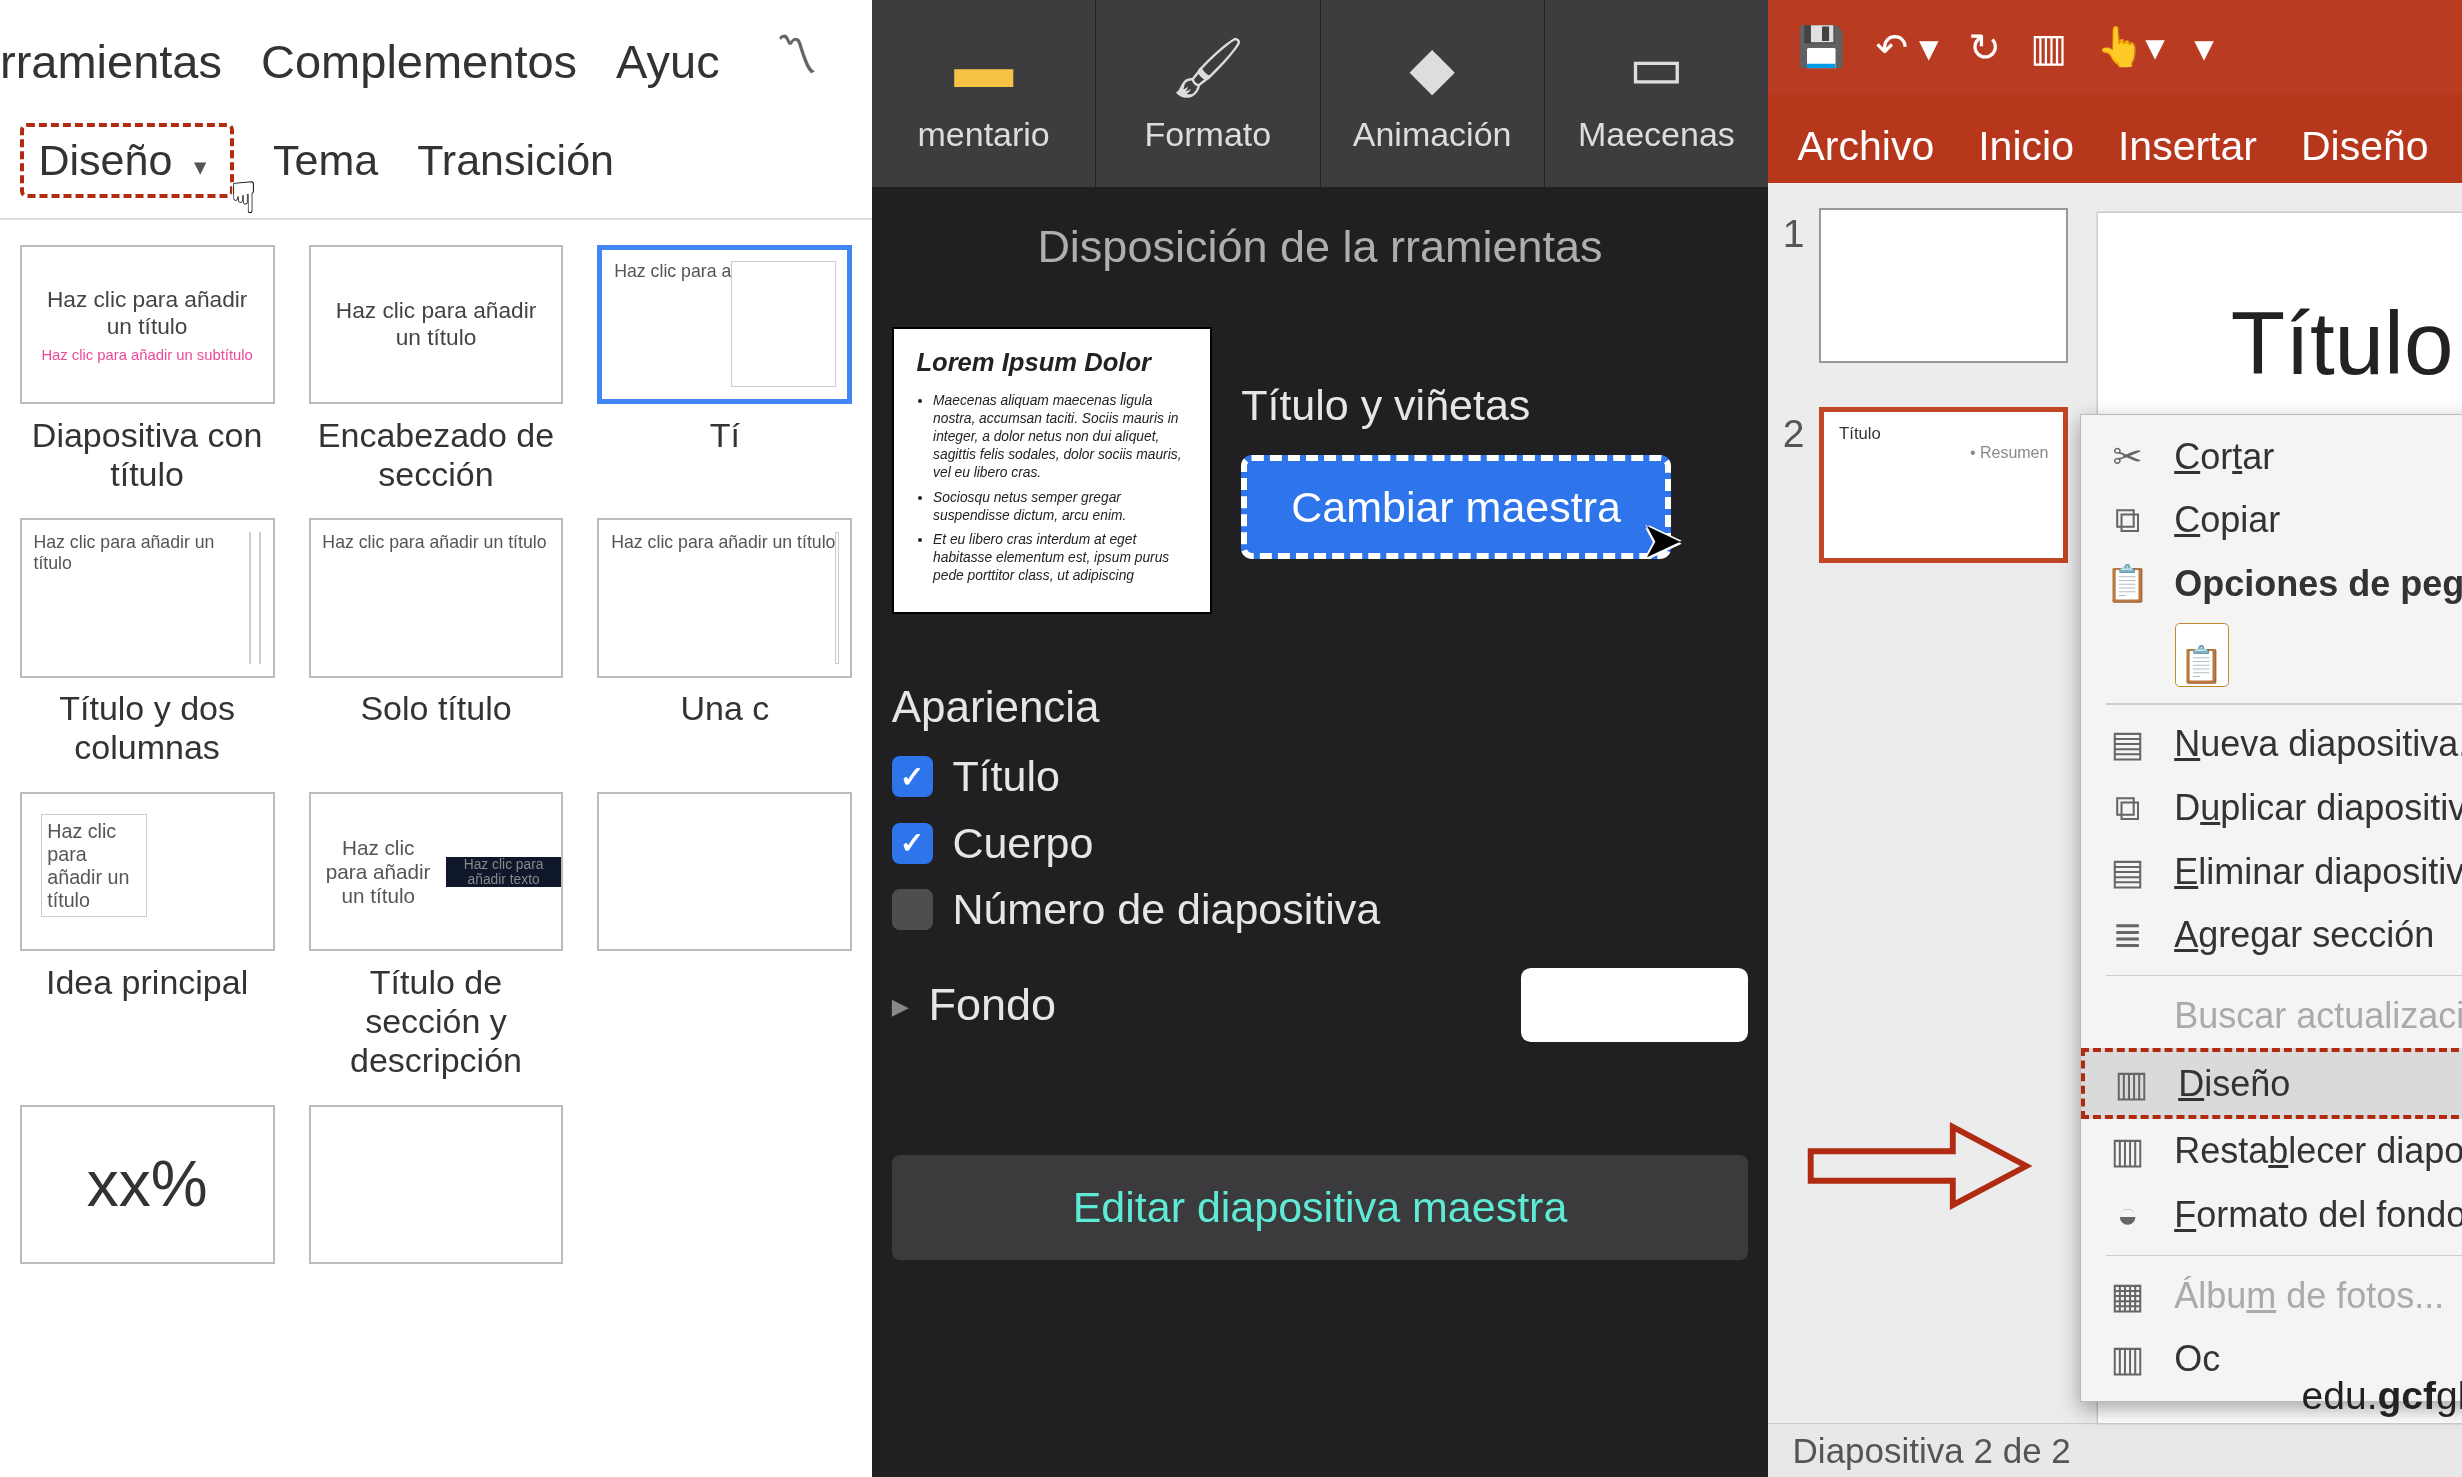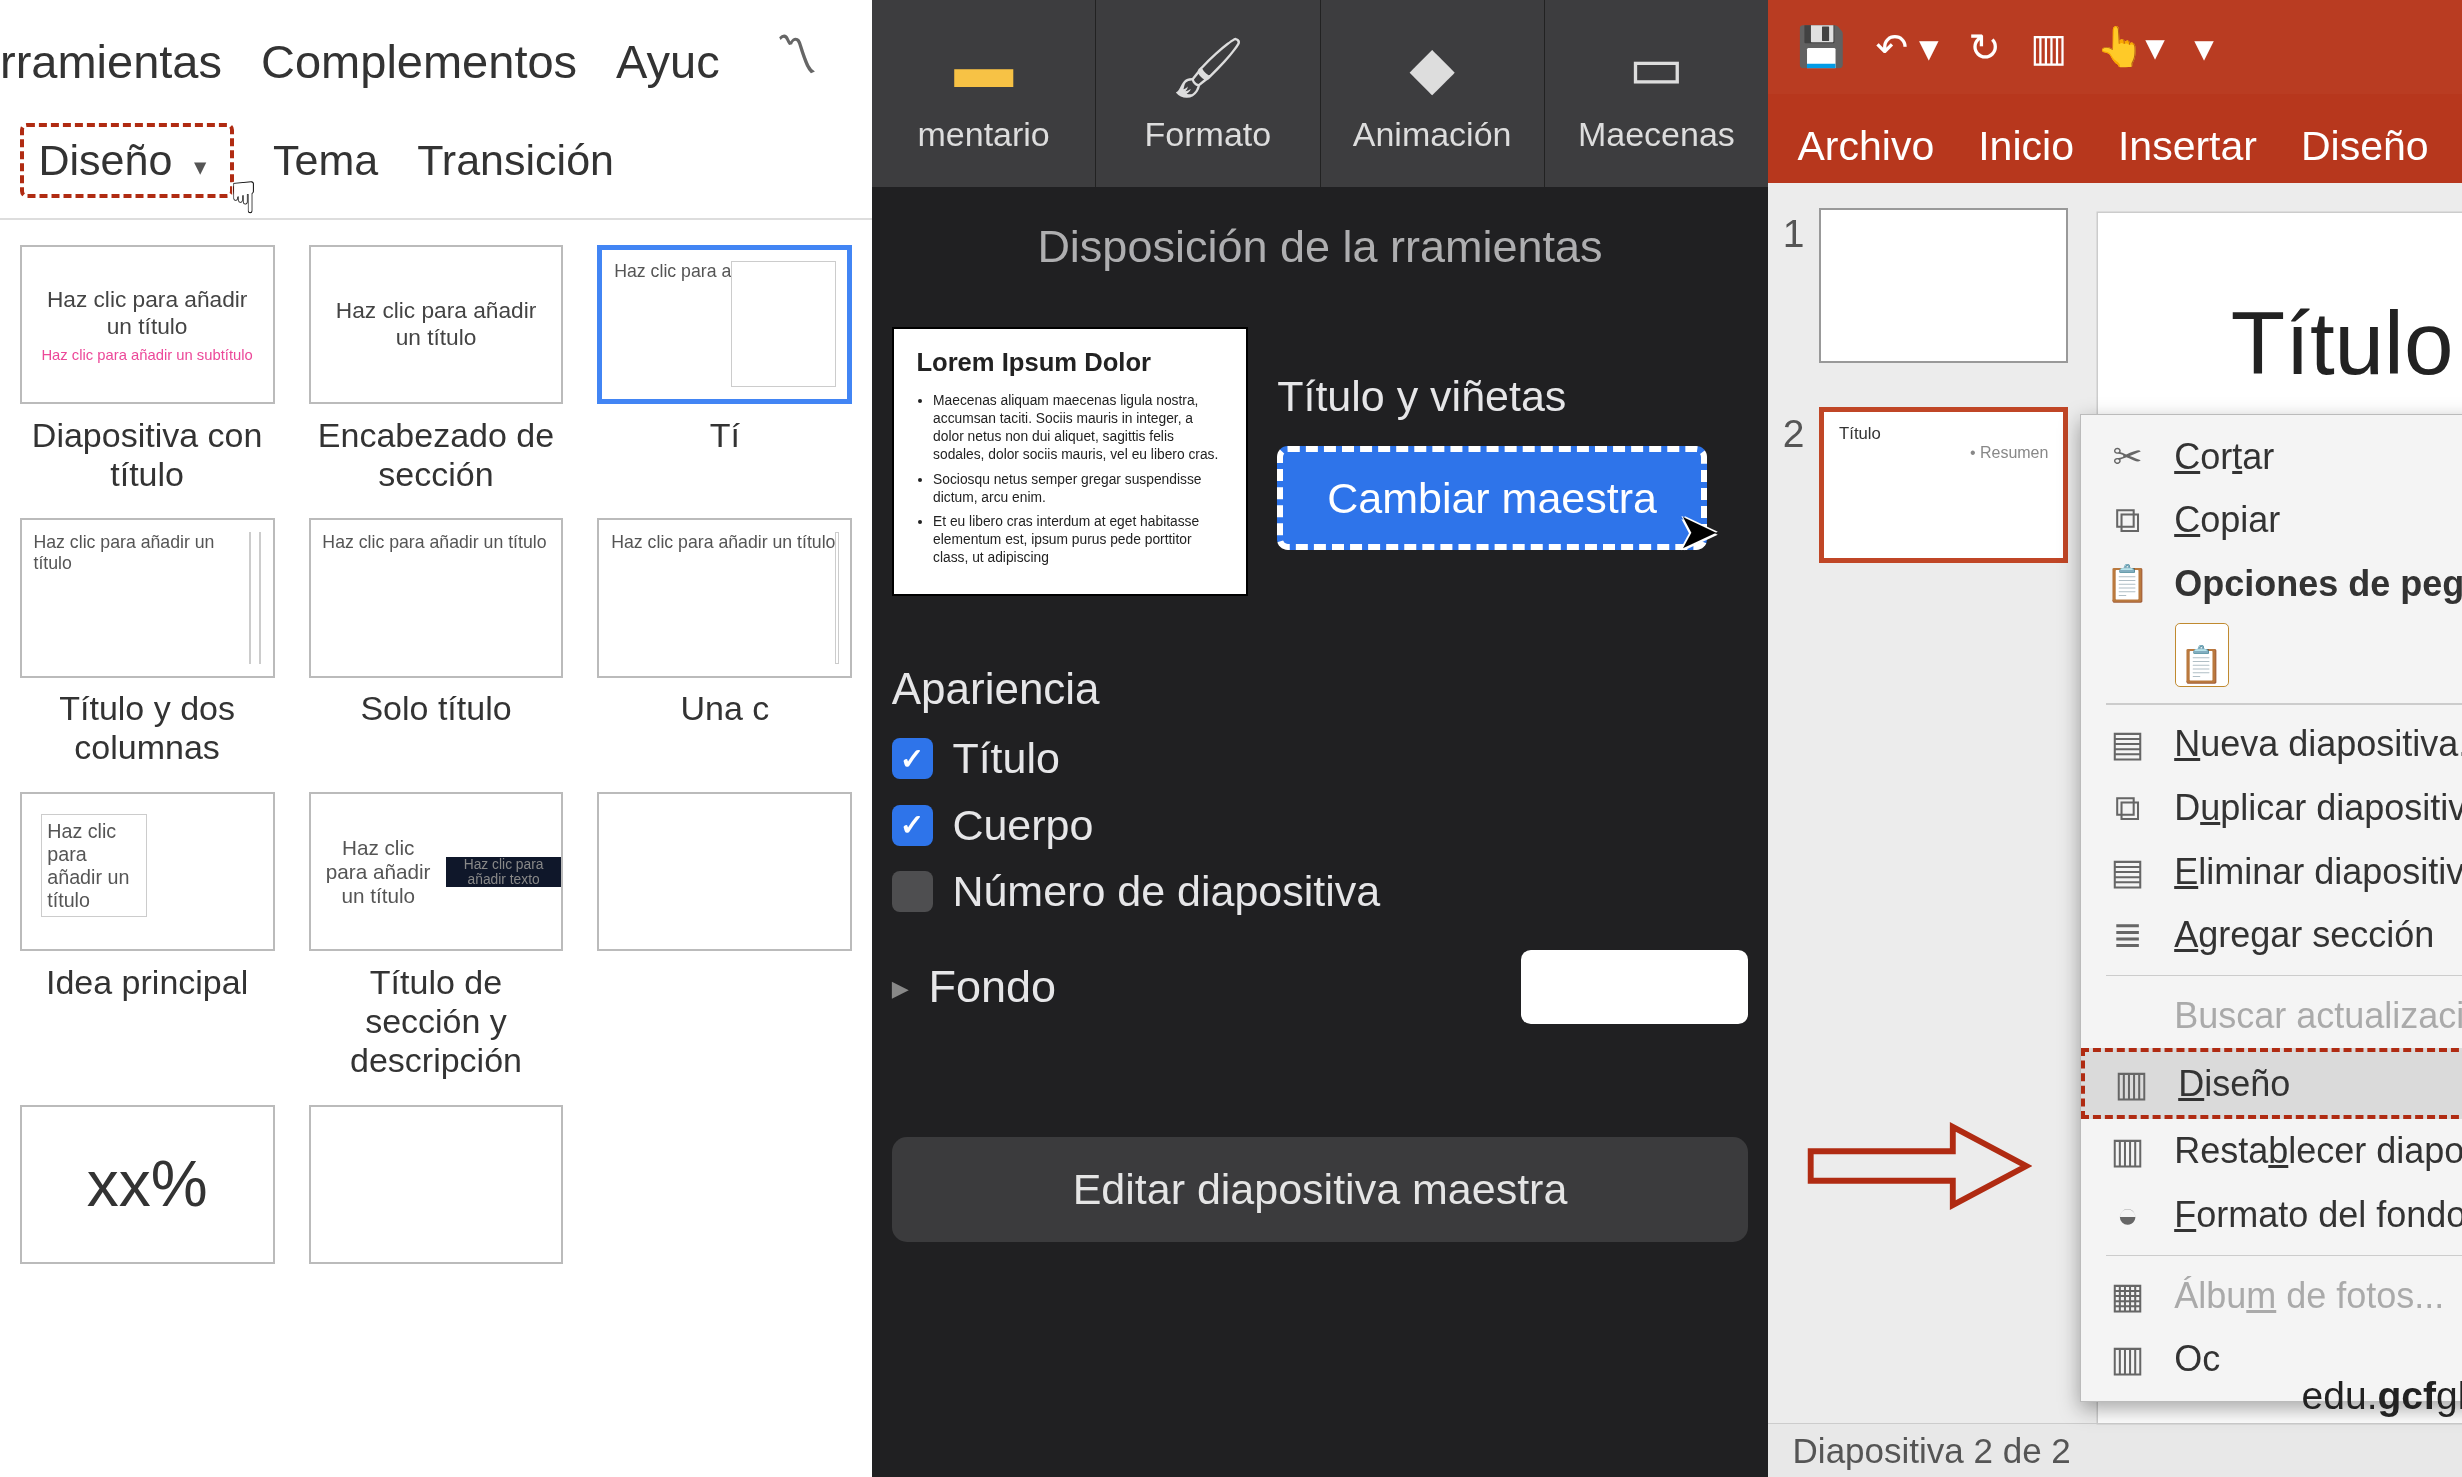--- a/index.html
+++ b/index.html
@@ -149,26 +149,27 @@
     flex:1;
     padding:0 19.7px 29.5px 19.7px;
   }
   .kn-layoutrow {
     display:flex;
     align-items:center;
     gap:29.5px;
     padding:19.7px 0 44px 0;
   }
   .kn-slidecard {
-    width:356px;
+    width:320px;
     aspect-ratio:16/11;
     background:#fff;
     border:2px solid #000;
     padding:19.7px 22.7px;
     color:#222;
+    font-style:italic;
   }
   .kn-slidecard h4{font-size:25.6px;font-weight:700;margin-bottom:14.8px;}
   .kn-slidecard li{font-size:13.8px;margin-bottom:6.9px;list-style:disc;margin-left:16.7px;line-height:1.3;}
   .kn-layoutright {flex:1;display:flex;flex-direction:column;gap:24.6px;}
   .kn-layoutname {font-size:43px;color:#e6e6e8;}
   .kn-changebtn {
     align-self:flex-start;
     background:#2e74ea;
     color:#fff;
     font-size:43px;
@@ -203,23 +204,23 @@
   }
   .kn-fondo .lbl{display:flex;align-items:center;gap:19.7px;font-size:45px;color:#e6e6e8;}
   .kn-fondo .tri{color:#888;font-size:34px;}
   .kn-fondo .swatch{
     width:227px;height:74px;background:#fff;border-radius:9.8px;
   }
   .kn-footer{
     background:#3b3b3d;
     text-align:center;
     font-size:43px;
-    color:#e5e5e5;
+    color:#5eead4;
     padding:27.6px 0;
-    border-radius:15px;
+    border-radius:8px;
     margin-top:113px;
   }
 
   
   .col3 {
     width:859px;
     height:1477px;
     background:#fff;
     display:flex;
     flex-direction:column;

